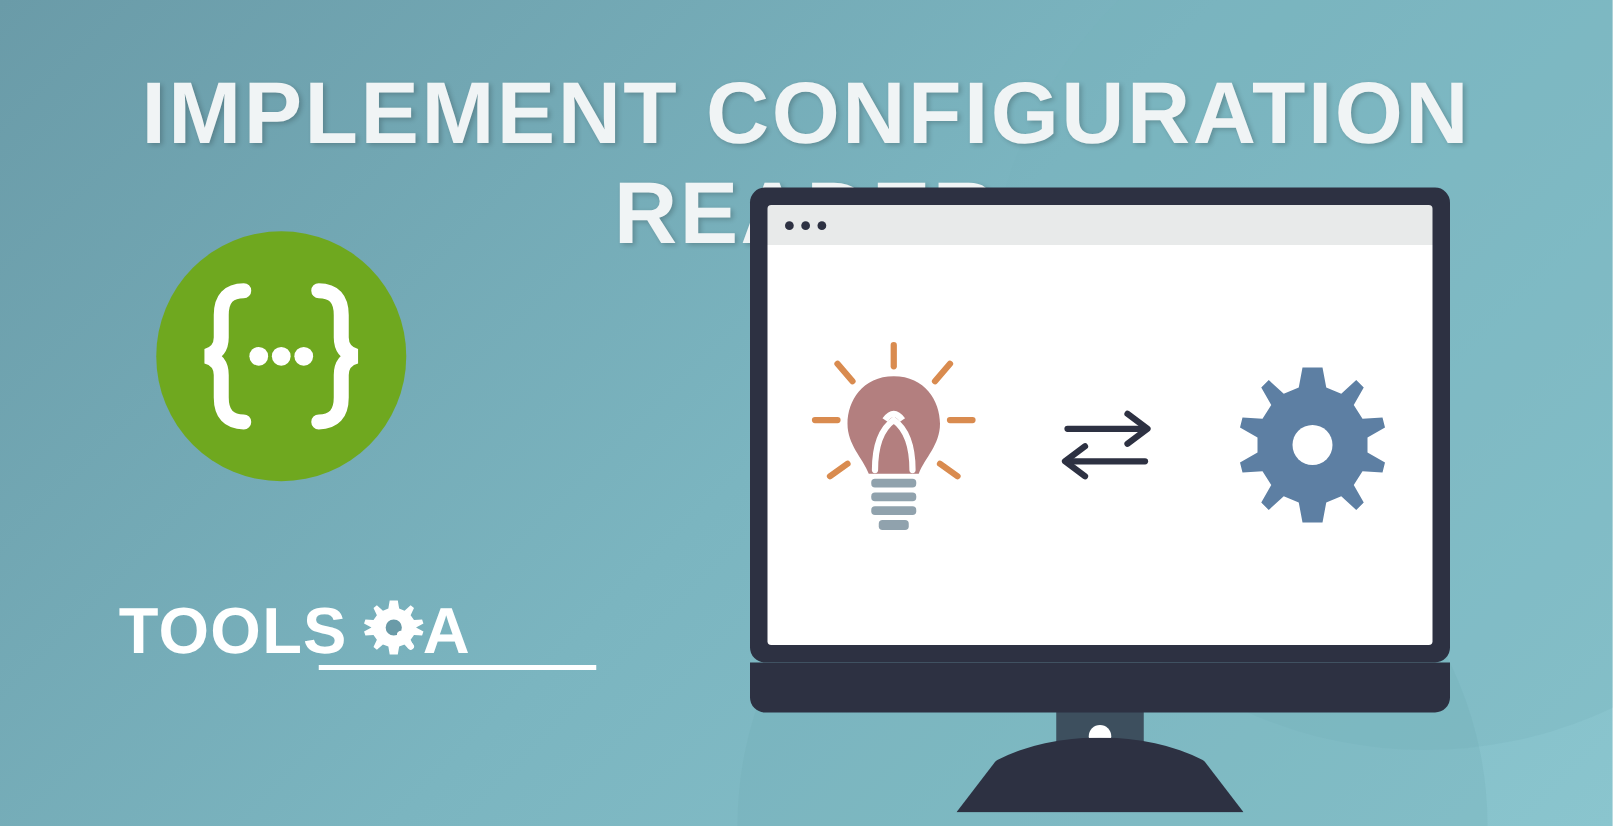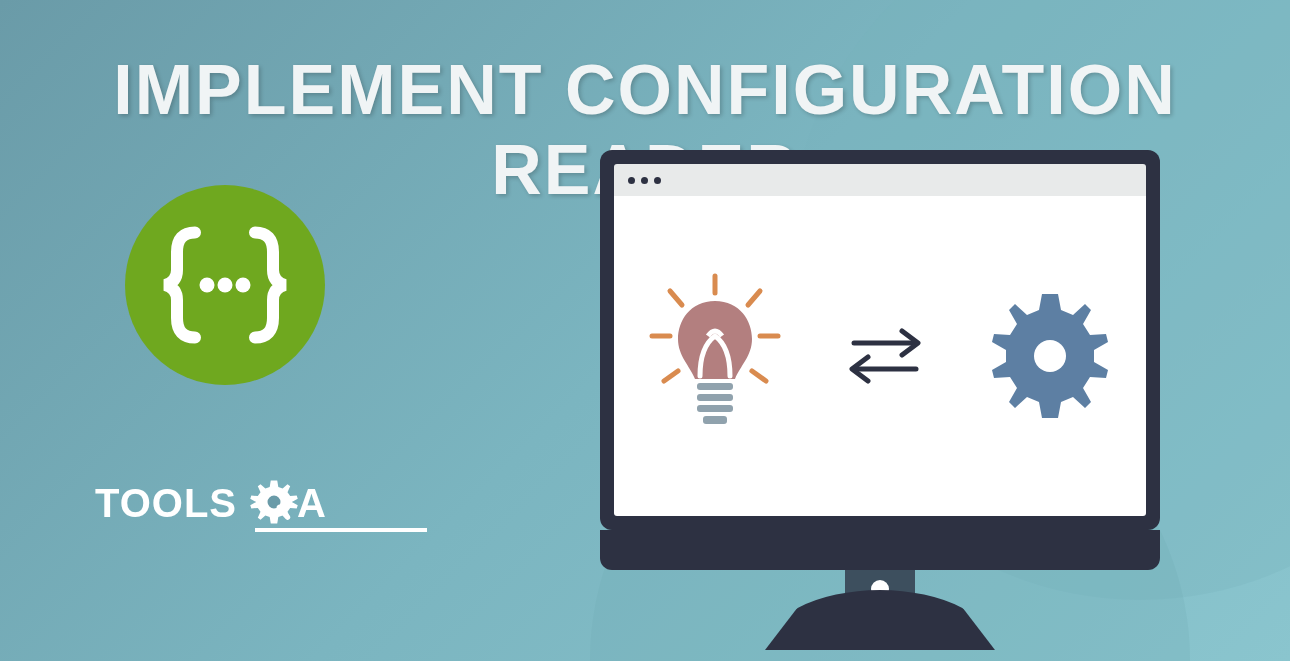--- a/index.html
+++ b/index.html
@@ -56,21 +56,21 @@
     .json-badge svg { width: 150px; height: 150px; }
     .logo {
       position: absolute;
       left: 95px;
       top: 475px;
       display: flex;
       align-items: center;
       color: #fff;
     }
     .logo-text {
-      font-size: 40px;
+      font-size: 52px;
       font-weight: 700;
       letter-spacing: 1px;
       color: #fff;
       position: relative;
     }
     .logo-text::after {
       content: "";
       display: block;
       height: 4px;
       background: #fff;

